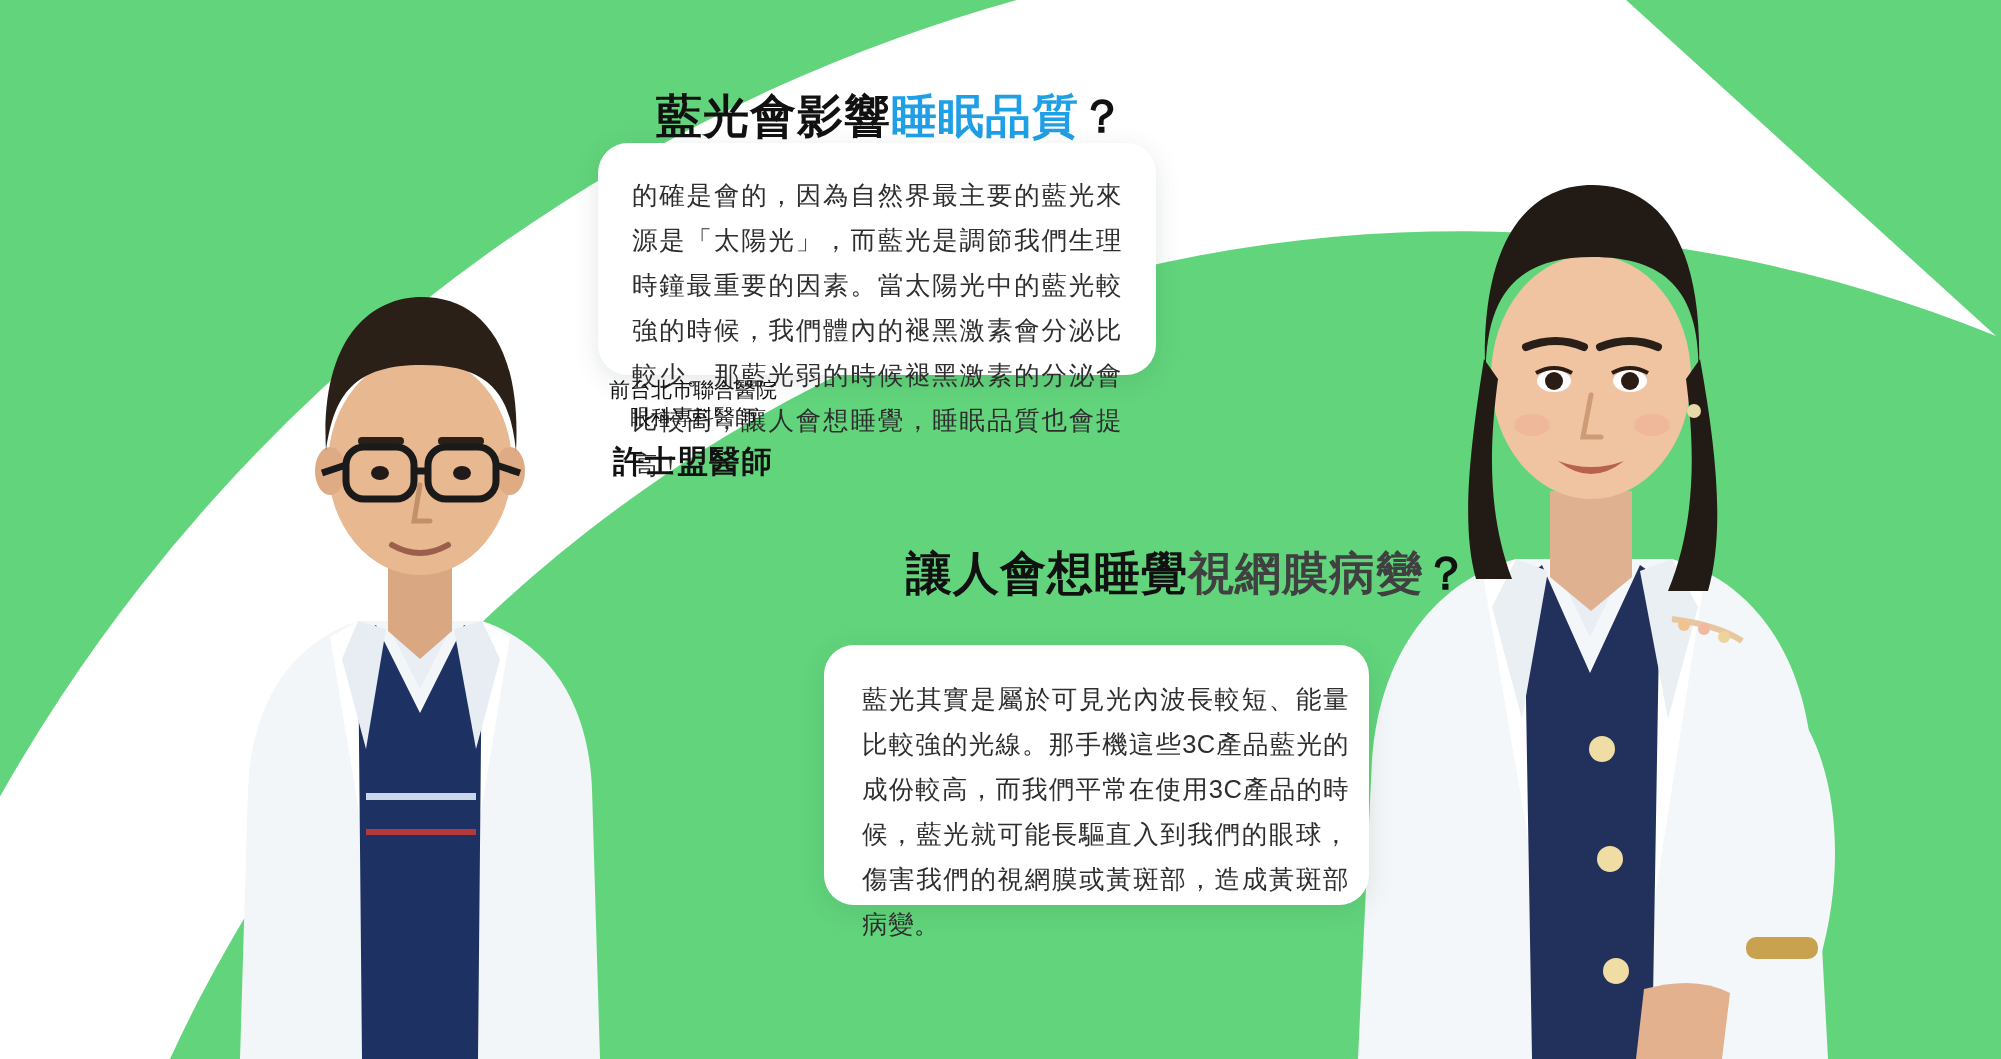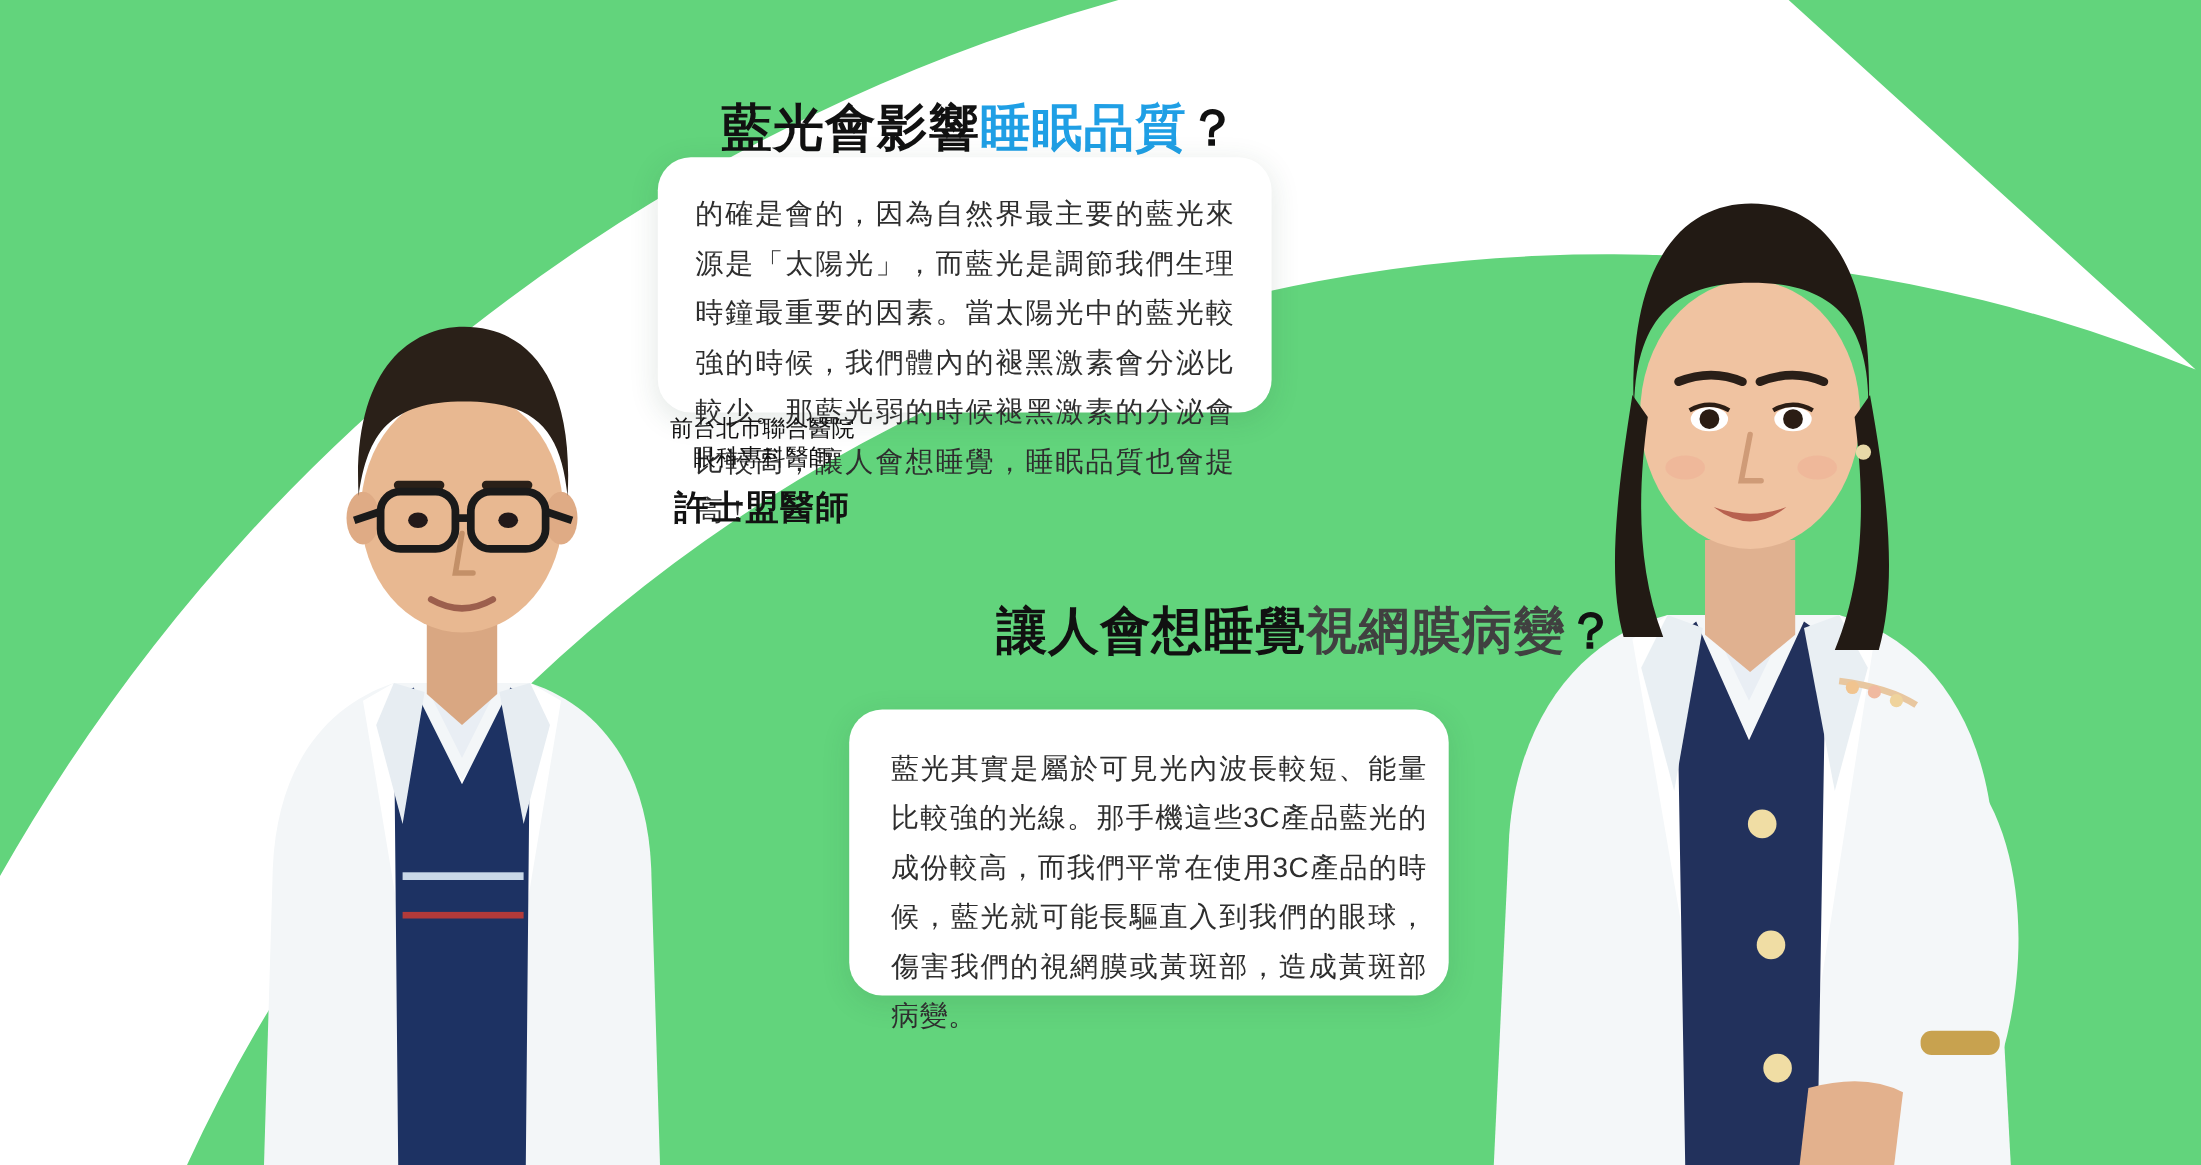--- a/index.html
+++ b/index.html
@@ -65,21 +65,21 @@
     line-height: 45px;
     letter-spacing: 0.4px;
     text-align: justify;
   }
   #bubble-1 {
     left: 598px;  top: 143px;
     width: 558px; height: 232px;
     padding: 30px 34px 30px 34px;
   }
   #bubble-2 {
-    left: 772px;  top: 645px;
+    left: 824px;  top: 645px;
     width: 545px; height: 260px;
     padding: 32px 20px 30px 38px;
   }
 
   
   .credit {
     position: absolute;
     text-align: center;
     color: #121212;
   }

